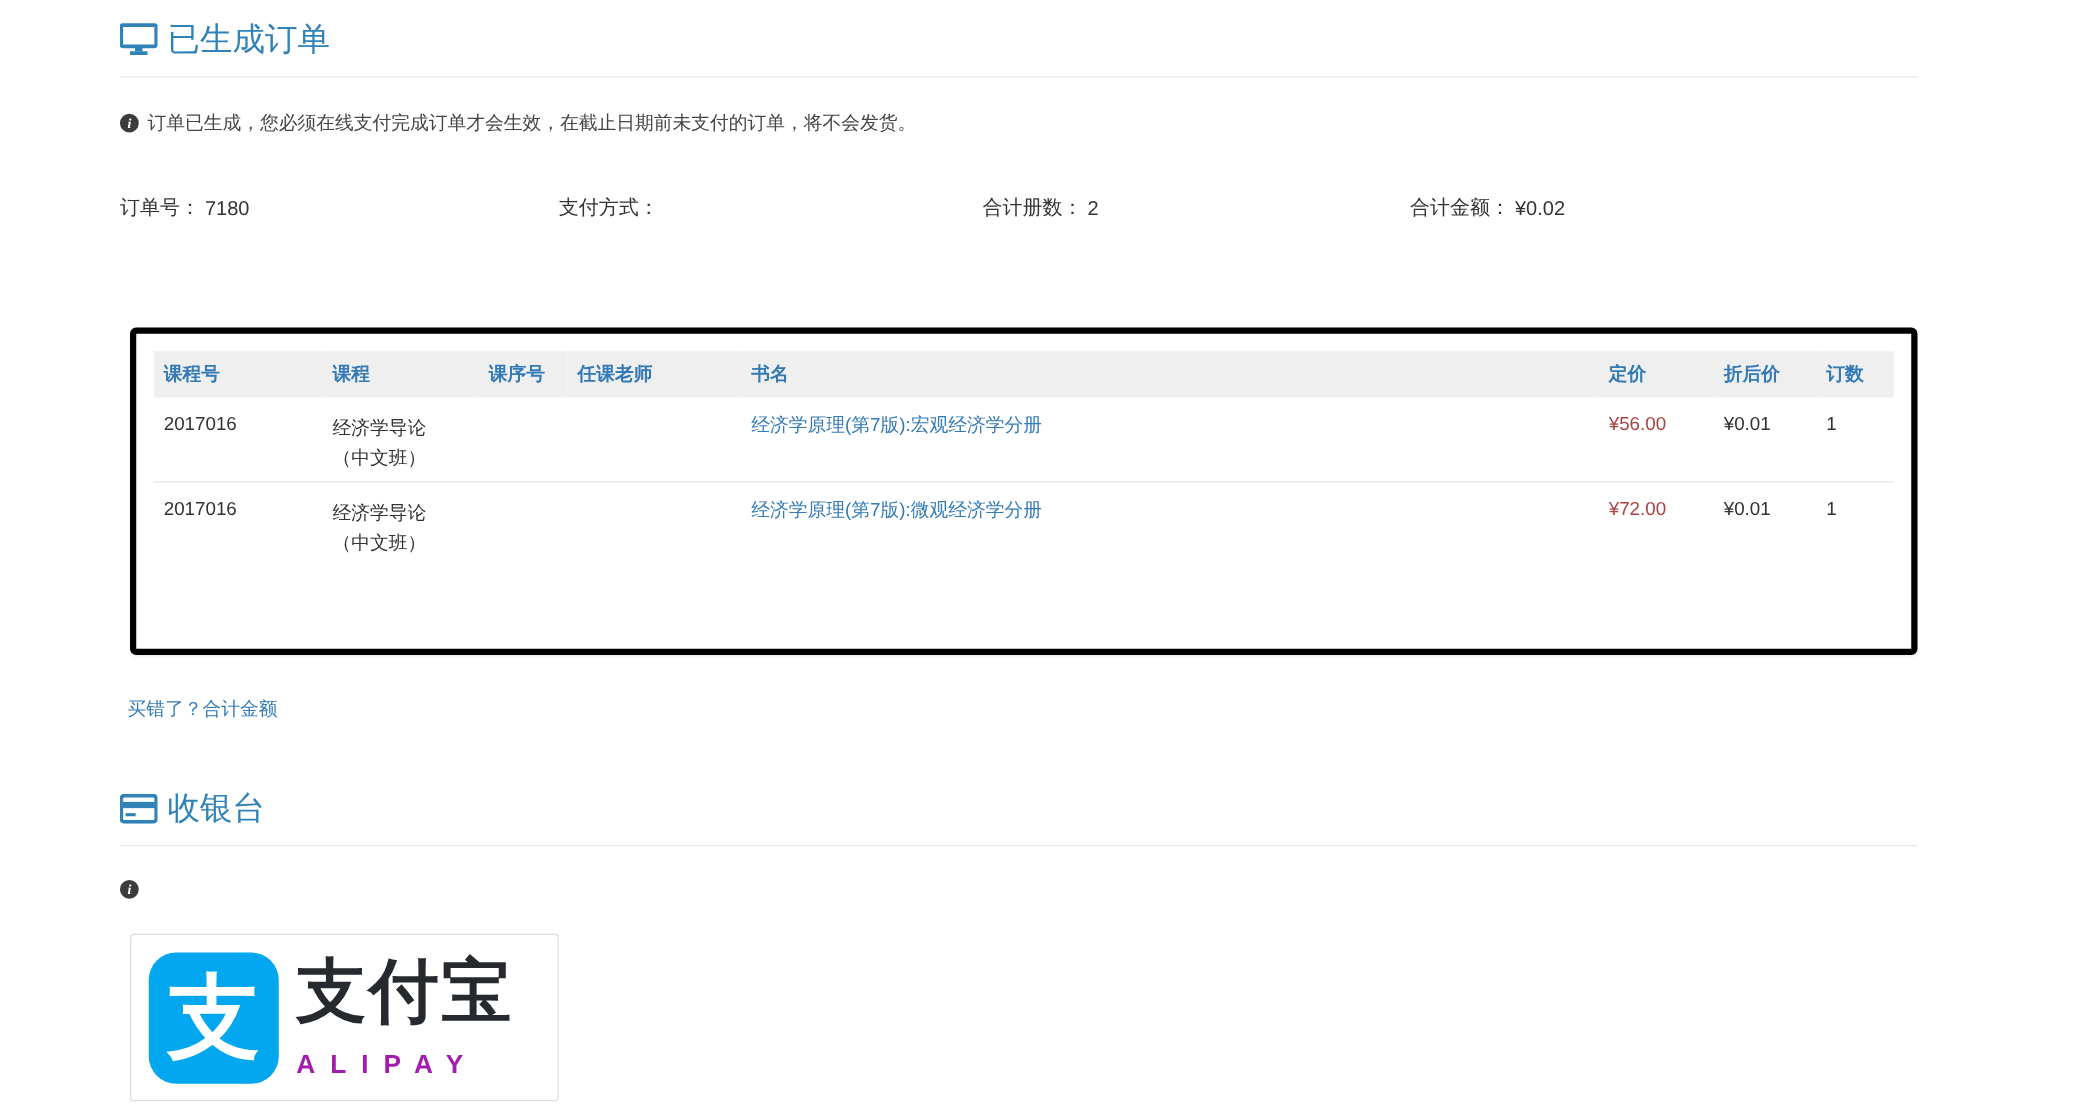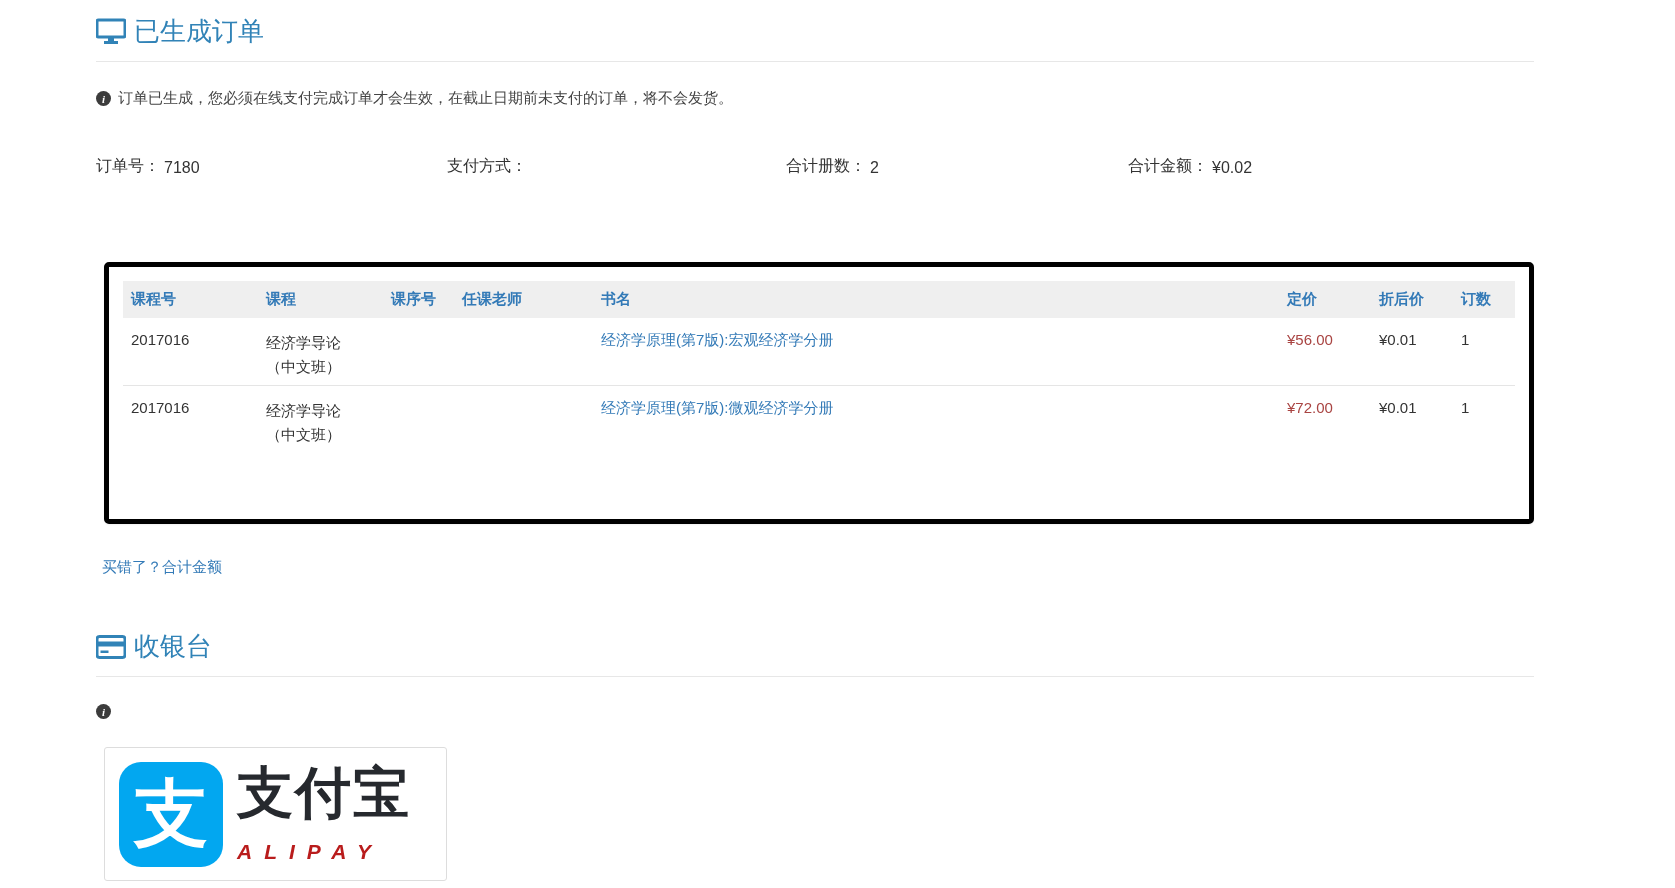--- a/index.html
+++ b/index.html
@@ -80,21 +80,21 @@
     border:1px solid #ddd; border-radius:3px; background:#fff;
     display:flex; align-items:center; padding:0 14px; gap:14px; cursor:pointer;
   }
   .alipay-logo {
     width:104px; height:105px; border-radius:22px; background:#02a7f0;
     color:#fff; display:flex; align-items:center; justify-content:center;
     font-size:74px; font-weight:bold; flex:0 0 auto; line-height:1;
   }
   .alipay-text { display:flex; flex-direction:column; align-items:flex-start; }
   .alipay-cn { font-size:56px; font-weight:700; color:#26292e; line-height:1.05; letter-spacing:2px; }
-  .alipay-en { font-size:21px; font-weight:600; color:#b91c1c; letter-spacing:12px; margin-top:17px;font-style:italic; }
+  .alipay-en { font-size:21px; font-weight:600; color:#a21caf; letter-spacing:12px; margin-top:17px; }
 </style>
 </head>
 <body>
 
 <div class="container">
 
   <div>
     <div class="section-header">
       <span>
         <svg class="monitor-svg" width="30" height="28" viewBox="0 0 30 28">

